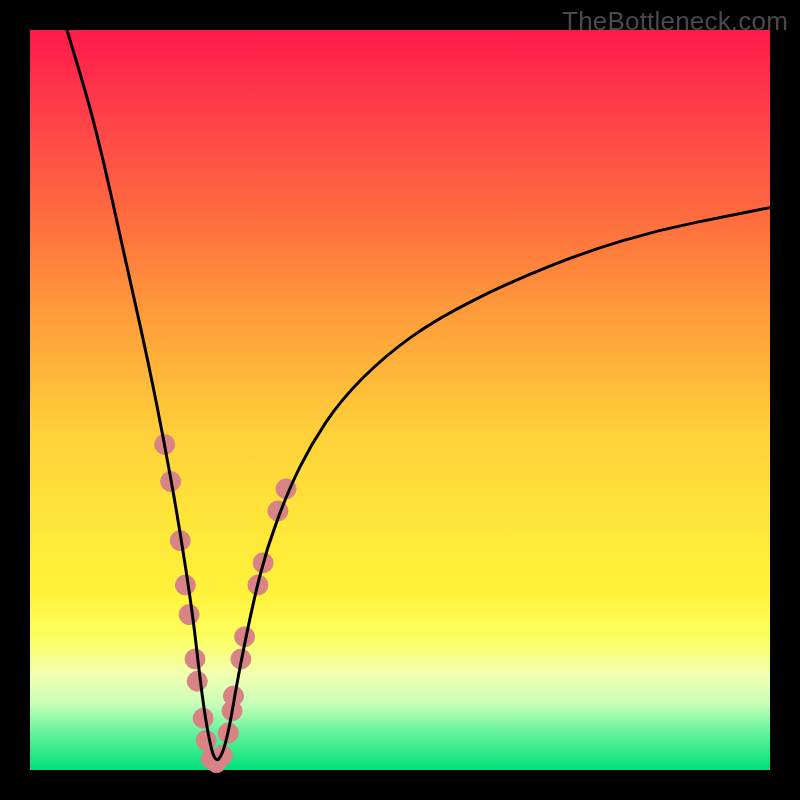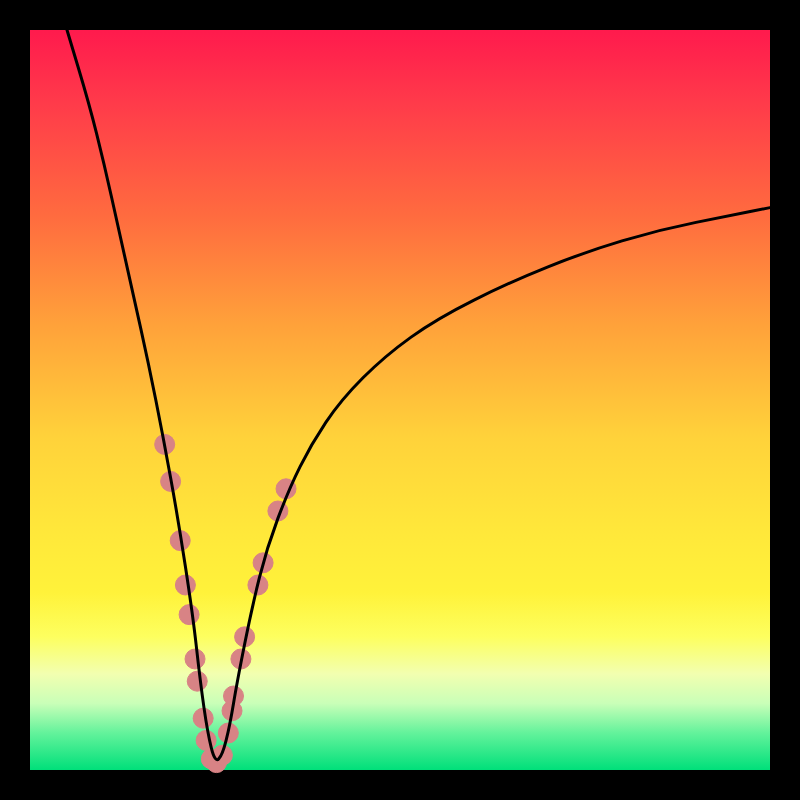--- a/index.html
+++ b/index.html
@@ -84,13 +84,14 @@
           <circle cx="210.89999999999998" cy="629" r="10" fill="#d88385" stroke="#d88385"></circle>
           <circle cx="214.6" cy="606.8" r="10" fill="#d88385" stroke="#d88385"></circle>
           <circle cx="227.92" cy="555" r="10" fill="#d88385" stroke="#d88385"></circle>
           <circle cx="233.1" cy="532.8" r="10" fill="#d88385" stroke="#d88385"></circle>
           <circle cx="247.9" cy="481" r="10" fill="#d88385" stroke="#d88385"></circle>
           <circle cx="256.04" cy="458.8" r="10" fill="#d88385" stroke="#d88385"></circle>
         </g>
       <path id="curve-path" fill="none" stroke-width="3" stroke-linecap="round" stroke-linejoin="round" d="M 37 0 Q 37 0 48.1 37 Q 59.2 74 66.6 103.60000000000002 Q 74 133.20000000000005 81.4 166.50000000000006 Q 88.8 199.80000000000007 96.2 233.10000000000002 Q 103.60000000000001 266.4 111 299.69999999999993 Q 118.4 332.99999999999994 125.8 370 Q 133.2 407 140.6 447.7 Q 148 488.4 155.4 536.5 Q 162.8 584.6 166.5 617.9000000000001 Q 170.20000000000002 651.2 173.9 677.1 Q 177.6 703 181.3 717.8 Q 185 732.6 188.7 728.9000000000001 Q 192.4 725.2 196.10000000000002 710.4000000000001 Q 199.8 695.6 203.5 673.4000000000001 Q 207.20000000000002 651.2 214.60000000000002 614.2 Q 222 577.2 229.4 547.6 Q 236.8 518 247.9 488.4 Q 259 458.8 270.1 436.6 Q 281.2 414.4 296 392.2 Q 310.8 370 333 347.79999999999995 Q 355.2 325.59999999999997 381.1 307.1 Q 407.00000000000006 288.6 444 270.1 Q 481 251.59999999999997 518 236.79999999999998 Q 555 222 592 210.90000000000003 Q 629 199.80000000000007 666 192.40000000000003 Q 703 185 721.5 181.3 L 740 177.60000000000002" stroke="#000000"></path>
     </svg>
   </div>
+  <div class="watermark">TheBottleneck.com</div>
 </div>
 
 </body></html>

